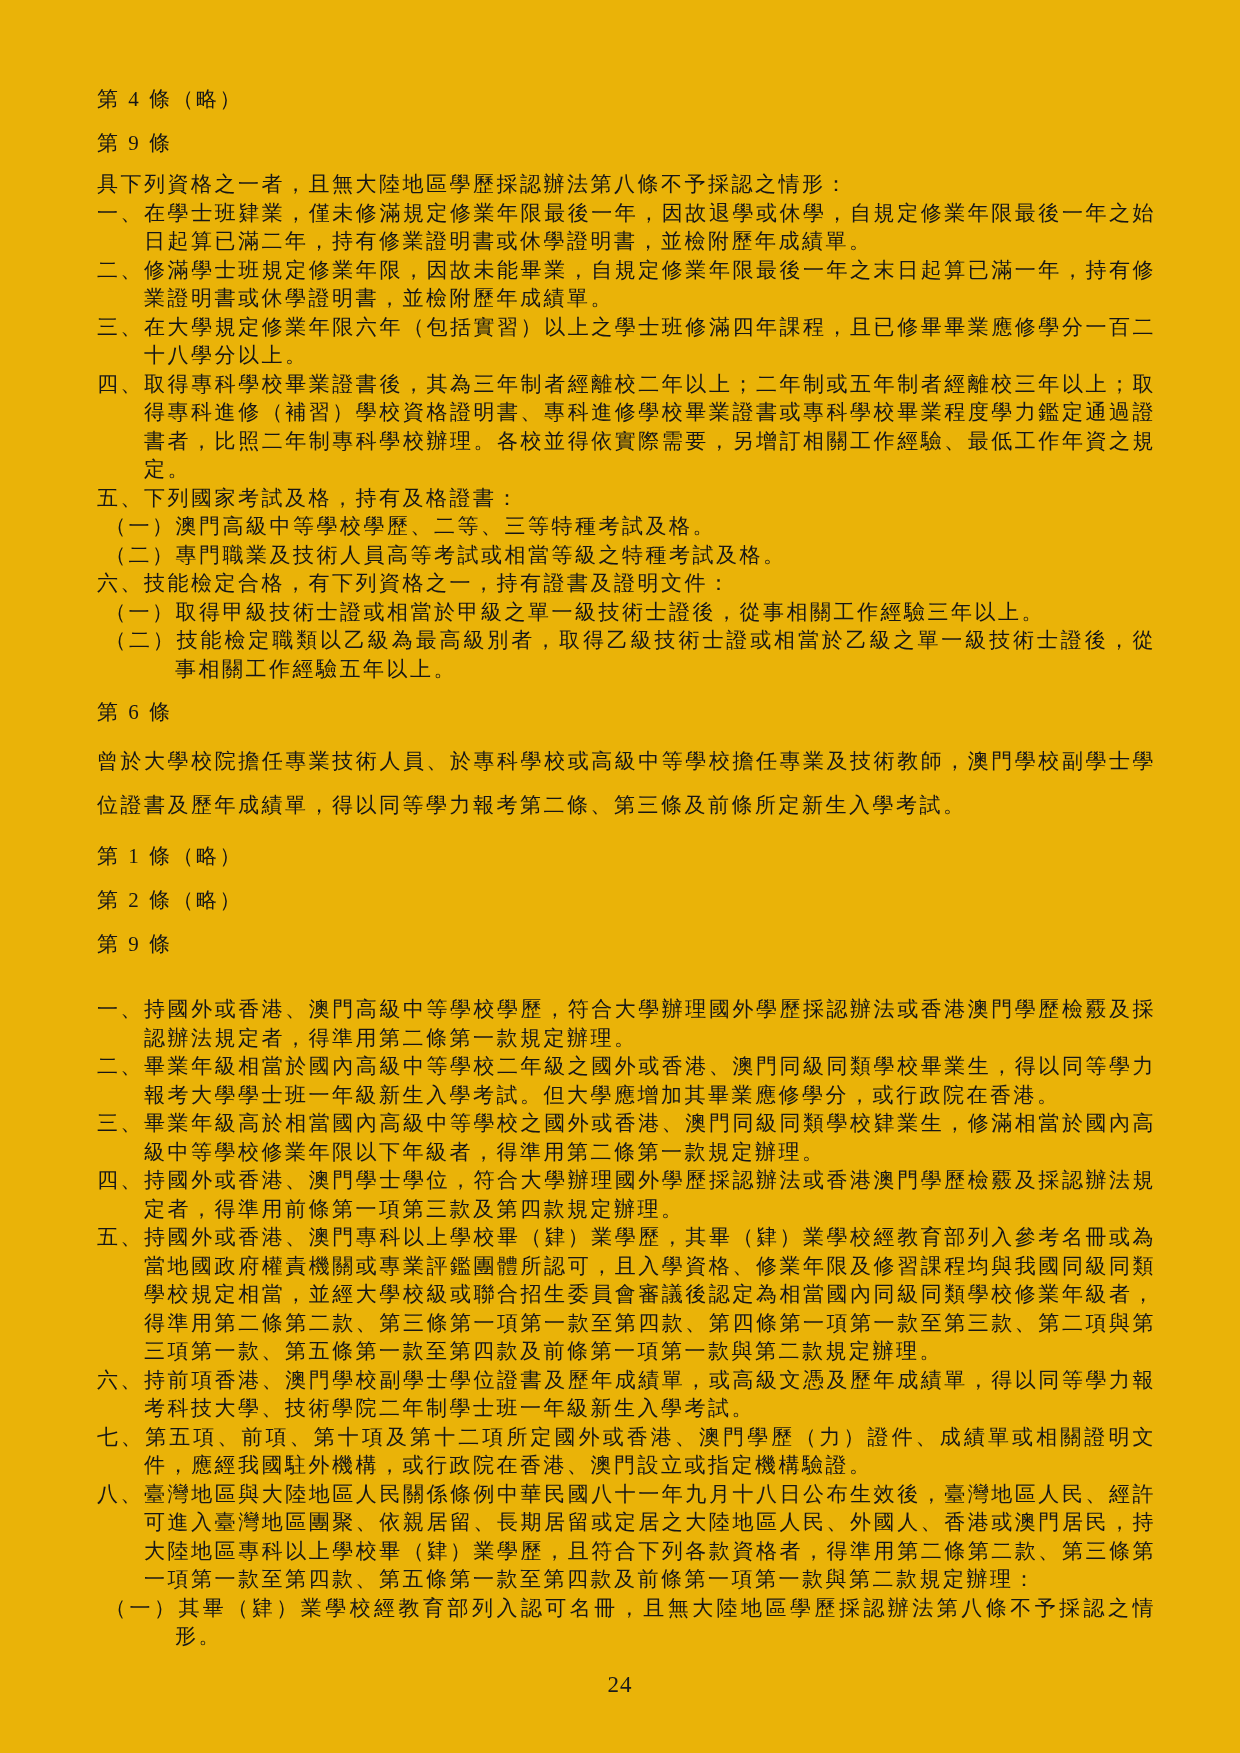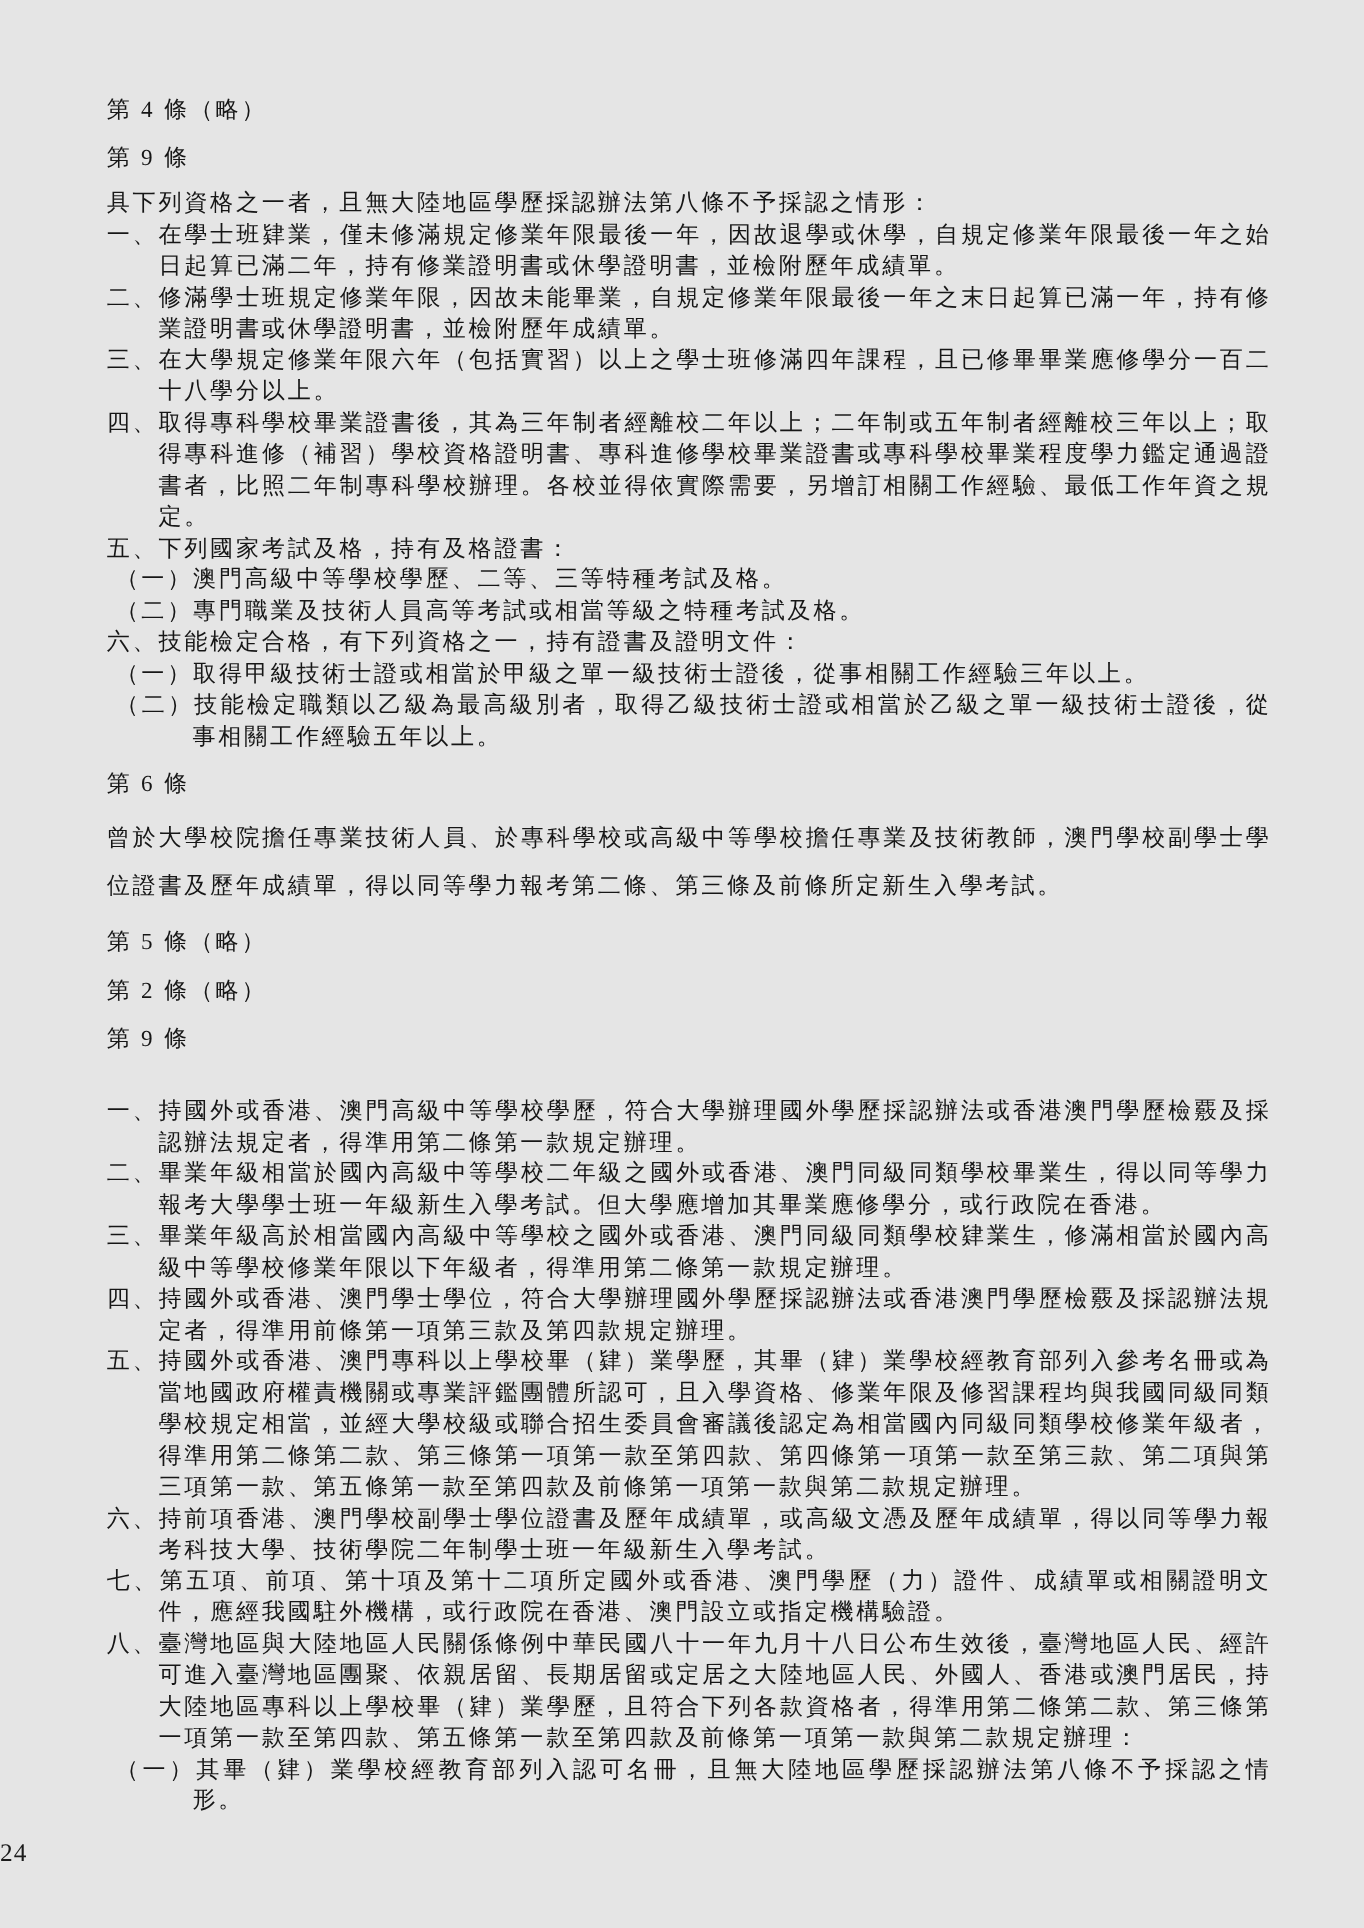--- a/index.html
+++ b/index.html
@@ -4,21 +4,21 @@
 <style>
   html, body {
     margin: 0;
     padding: 0;
     background: #ffffff;
   }
   .page {
     position: relative;
     width: 1240px;
     height: 1753px;
-    background: #e5e5e5;
+    background: #eab308;
     overflow: hidden;
     color: #161616;
     font-family: "Liberation Serif", "DejaVu Serif", serif;
   }
   .content {
     position: absolute;
     left: 97px;
     top: 84px;
     width: 1059px;
     font-size: 21px;
@@ -53,21 +53,21 @@
     line-height: 28.5px;
     padding-left: 78px;
     text-indent: -70px;
   }
   .gap-top { margin-top: 36px; }
   .pageno {
     position: absolute;
     left: 0;
     top: 1672px;
     width: 1240px;
-    text-align: left;
+    text-align: center;
     font-size: 23px;
     letter-spacing: 1px;
     color: #1b1b1b;
   }
 </style>
 </head>
 <body>
 
 <div class="page">
   <main class="content" id="doc-body">
@@ -79,21 +79,21 @@
       <div class="blk item">三、在大學規定修業年限六年（包括實習）以上之學士班修滿四年課程，且已修畢畢業應修學分一百二十八學分以上。</div>
       <div class="blk item">四、取得專科學校畢業證書後，其為三年制者經離校二年以上；二年制或五年制者經離校三年以上；取得專科進修（補習）學校資格證明書、專科進修學校畢業證書或專科學校畢業程度學力鑑定通過證書者，比照二年制專科學校辦理。各校並得依實際需要，另增訂相關工作經驗、最低工作年資之規定。</div>
       <div class="blk item">五、下列國家考試及格，持有及格證書：</div>
       <div class="blk sub">（一）澳門高級中等學校學歷、二等、三等特種考試及格。</div>
       <div class="blk sub">（二）專門職業及技術人員高等考試或相當等級之特種考試及格。</div>
       <div class="blk item">六、技能檢定合格，有下列資格之一，持有證書及證明文件：</div>
       <div class="blk sub">（一）取得甲級技術士證或相當於甲級之單一級技術士證後，從事相關工作經驗三年以上。</div>
       <div class="blk sub">（二）技能檢定職類以乙級為最高級別者，取得乙級技術士證或相當於乙級之單一級技術士證後，從事相關工作經驗五年以上。</div>
       <div class="blk article">第 6 條</div>
       <div class="blk para2">曾於大學校院擔任專業技術人員、於專科學校或高級中等學校擔任專業及技術教師，澳門學校副學士學位證書及歷年成績單，得以同等學力報考第二條、第三條及前條所定新生入學考試。</div>
-      <div class="blk article">第 5 條（略）</div>
+      <div class="blk article">第 1 條（略）</div>
       <div class="blk article">第 2 條（略）</div>
       <div class="blk article">第 9 條</div>
       <div class="blk item gap-top">一、持國外或香港、澳門高級中等學校學歷，符合大學辦理國外學歷採認辦法或香港澳門學歷檢覈及採認辦法規定者，得準用第二條第一款規定辦理。</div>
       <div class="blk item">二、畢業年級相當於國內高級中等學校二年級之國外或香港、澳門同級同類學校畢業生，得以同等學力報考大學學士班一年級新生入學考試。但大學應增加其畢業應修學分，或行政院在香港。</div>
       <div class="blk item">三、畢業年級高於相當國內高級中等學校之國外或香港、澳門同級同類學校肄業生，修滿相當於國內高級中等學校修業年限以下年級者，得準用第二條第一款規定辦理。</div>
       <div class="blk item">四、持國外或香港、澳門學士學位，符合大學辦理國外學歷採認辦法或香港澳門學歷檢覈及採認辦法規定者，得準用前條第一項第三款及第四款規定辦理。</div>
       <div class="blk item">五、持國外或香港、澳門專科以上學校畢（肄）業學歷，其畢（肄）業學校經教育部列入參考名冊或為當地國政府權責機關或專業評鑑團體所認可，且入學資格、修業年限及修習課程均與我國同級同類學校規定相當，並經大學校級或聯合招生委員會審議後認定為相當國內同級同類學校修業年級者，得準用第二條第二款、第三條第一項第一款至第四款、第四條第一項第一款至第三款、第二項與第三項第一款、第五條第一款至第四款及前條第一項第一款與第二款規定辦理。</div>
       <div class="blk item">六、持前項香港、澳門學校副學士學位證書及歷年成績單，或高級文憑及歷年成績單，得以同等學力報考科技大學、技術學院二年制學士班一年級新生入學考試。</div>
       <div class="blk item">七、第五項、前項、第十項及第十二項所定國外或香港、澳門學歷（力）證件、成績單或相關證明文件，應經我國駐外機構，或行政院在香港、澳門設立或指定機構驗證。</div>
       <div class="blk item">八、臺灣地區與大陸地區人民關係條例中華民國八十一年九月十八日公布生效後，臺灣地區人民、經許可進入臺灣地區團聚、依親居留、長期居留或定居之大陸地區人民、外國人、香港或澳門居民，持大陸地區專科以上學校畢（肄）業學歷，且符合下列各款資格者，得準用第二條第二款、第三條第一項第一款至第四款、第五條第一款至第四款及前條第一項第一款與第二款規定辦理：</div>

